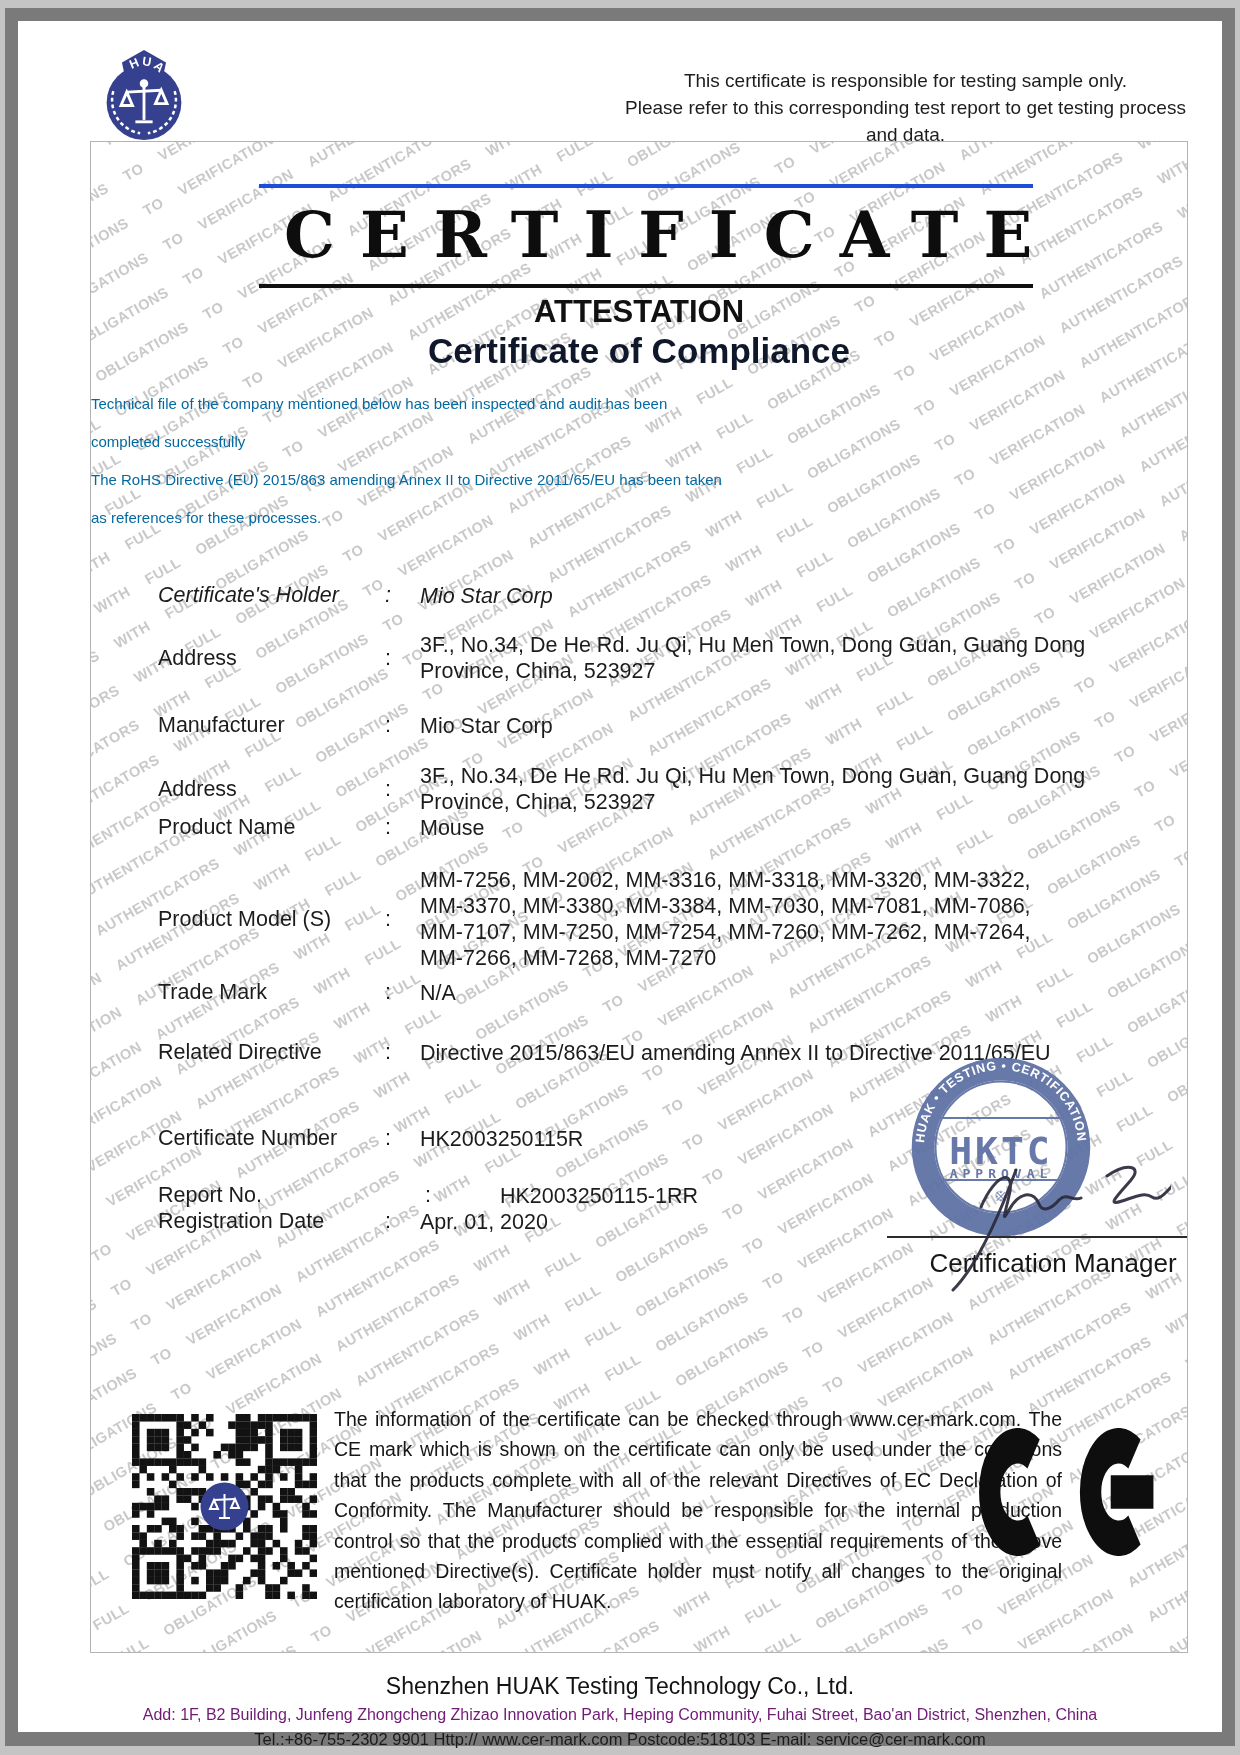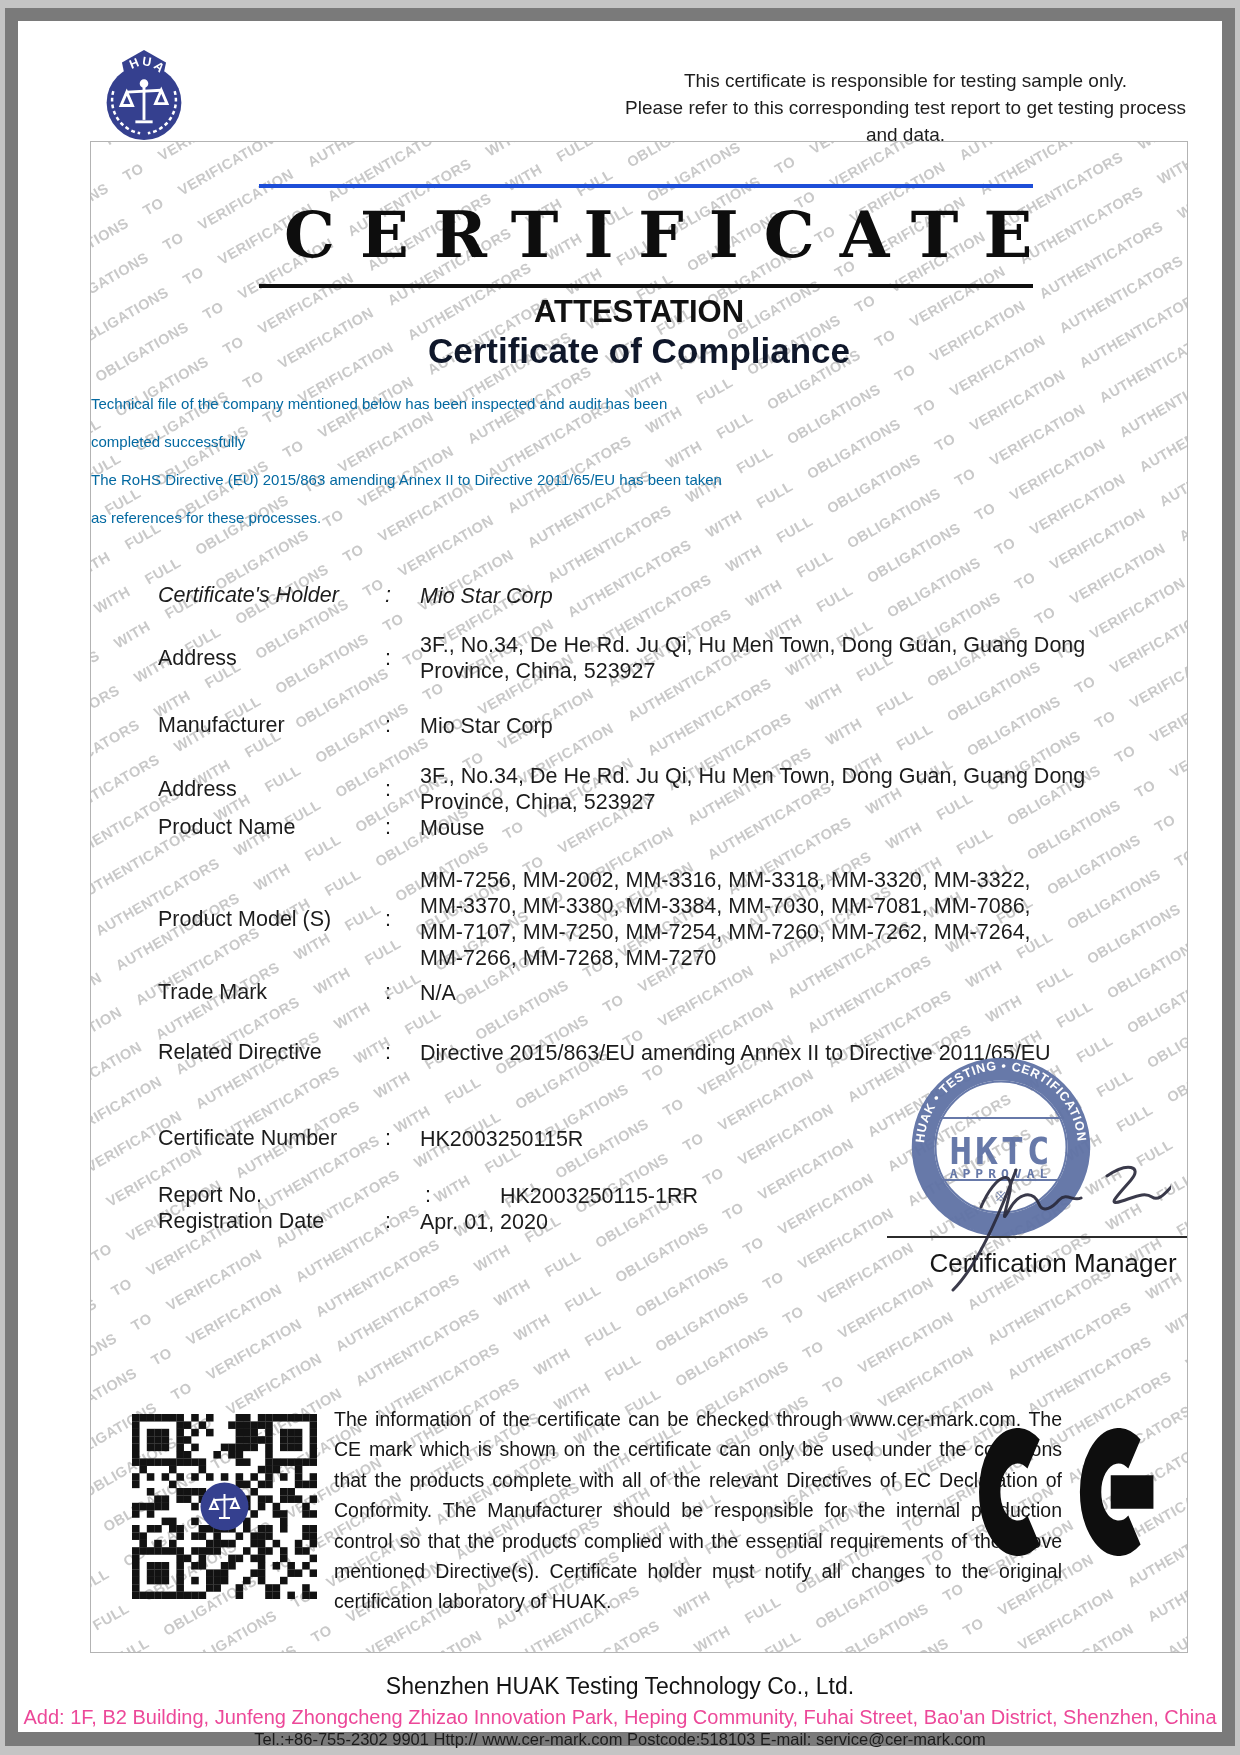--- a/index.html
+++ b/index.html
@@ -51,21 +51,21 @@
   
   .qr-svg{position:absolute;left:41px;top:1272px;width:185px;height:185px;}
   .bottom-par{position:absolute;left:243px;top:1262px;width:728px;
               font-size:19.5px;line-height:30.4px;text-align:justify;color:#161616;}
   .ce-svg{position:absolute;left:888px;top:1286px;width:178px;height:128px;}
 
   
   .f-name{position:absolute;left:0;top:1652px;width:100%;text-align:center;
           font-size:23px;font-weight:normal;color:#131313;}
   .f-addr{position:absolute;left:0;top:1685px;width:100%;text-align:center;
-          font-size:20px;color:#ec4899;}
+          font-size:16px;color:#701a75;}
   .f-contact{position:absolute;left:0;top:1709px;width:100%;text-align:center;
              font-size:16.5px;color:#1a1a1a;}
 </style>
 </head>
 <body>
 
 <div class="wrap">
   <div class="gray-frame"></div>
   <div class="page">
 

